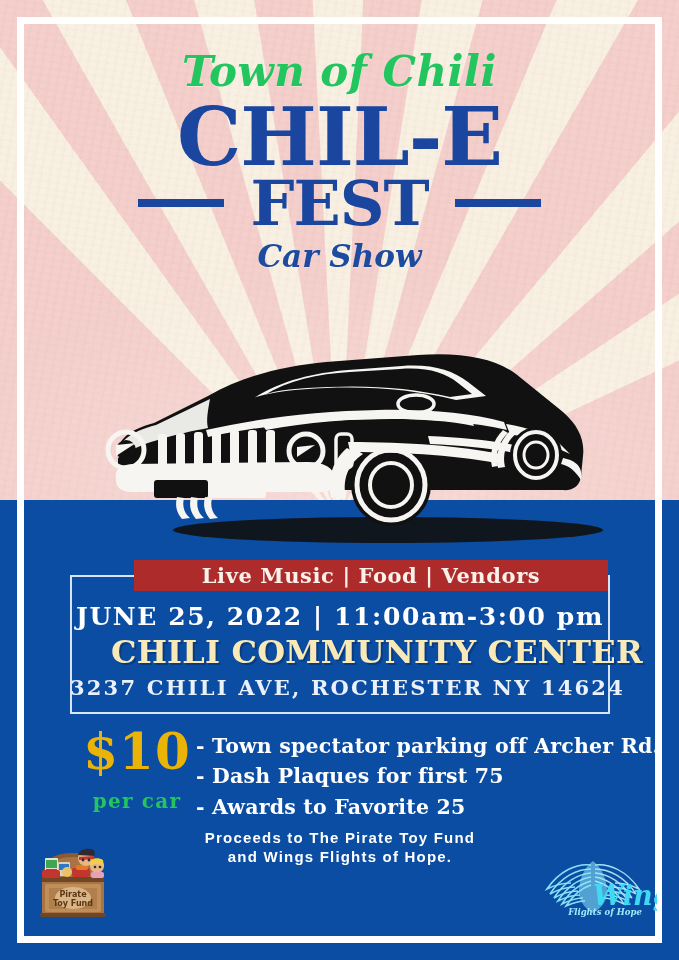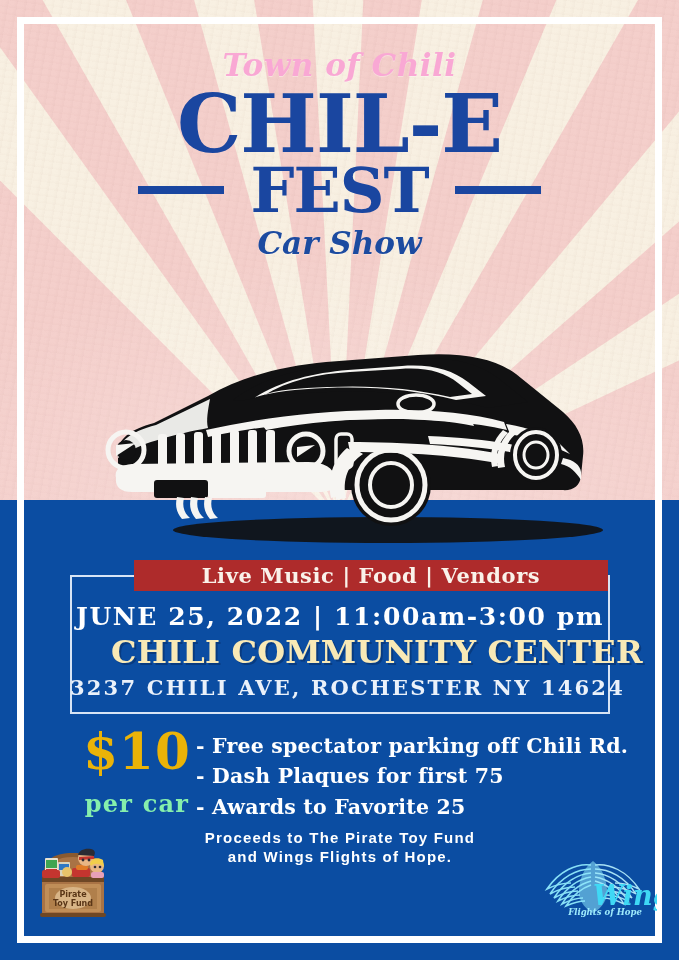--- a/index.html
+++ b/index.html
@@ -40,21 +40,21 @@
   .frame {
     position:absolute; left:17px; top:17px; right:17px; bottom:17px;
     border:7px solid #FFFFFF; pointer-events:none; z-index:6;
   }
 
   
   .headline { position:absolute; left:0; top:0; width:679px; z-index:4; text-align:center; }
   .kicker {
     font-family:"DejaVu Serif", serif;
     font-style:italic; font-weight:700;
-    color:#f9a8d4; font-size:31px; letter-spacing:.5px;
+    color:#22c55e; font-size:42px; letter-spacing:.5px;
     margin-top:47px; text-shadow:0 1px 0 rgba(255,255,255,.35);
   }
   .big1, .big2 {
     font-family:"DejaVu Serif", serif;
     font-weight:700; color:#1A46A0;
     letter-spacing:-1px; line-height:.92;
   }
   .big1 { font-size:81px; margin-top:4px; }
   .big-row { position:relative; display:flex; align-items:center; justify-content:center; }
   .big2 { font-size:62px; }
@@ -103,22 +103,22 @@
   }
 
   
   .price-block { position:absolute; left:78px; top:727px; width:520px; z-index:7; display:flex; }
   .price-col { width:118px; text-align:center; flex:none; }
   .price-amt {
     font-family:"DejaVu Serif", serif; font-weight:700; color:#eab308;
     font-size:50px; line-height:1; letter-spacing:1px;
   }
   .price-unit {
-    font-family:"DejaVu Serif", serif; font-weight:700; color:#86efac;
-    font-size:24px; letter-spacing:1.2px; margin-top:12px;
+    font-family:"DejaVu Serif", serif; font-weight:700; color:#22c55e;
+    font-size:20px; letter-spacing:1.2px; margin-top:12px;
   }
   .bullets { flex:1; padding-top:4px; }
   .bullet {
     font-family:"DejaVu Serif", serif; font-weight:700; color:#FFFFFF;
     font-size:20.5px; letter-spacing:.2px; line-height:1.48; white-space:nowrap;
   }
 
   
   .proceeds {
     position:absolute; left:70px; top:828px; width:540px; z-index:7; text-align:center;
@@ -241,21 +241,21 @@
     <div class="line-venue">CHILI COMMUNITY CENTER</div>
     <div class="line-addr">3237 CHILI AVE, ROCHESTER NY 14624</div>
   </div>
 
   <div class="price-block">
     <div class="price-col">
       <div class="price-amt">$10</div>
       <div class="price-unit">per car</div>
     </div>
     <div class="bullets">
-      <div class="bullet">- Free spectator parking off Chili Rd.</div>
+      <div class="bullet">- Town spectator parking off Archer Rd.</div>
       <div class="bullet">- Dash Plaques for first 75</div>
       <div class="bullet">- Awards to Favorite 25</div>
     </div>
   </div>
 
   <div class="proceeds">
     <div class="proceeds-line">Proceeds to The Pirate Toy Fund</div>
     <div class="proceeds-line">and Wings Flights of Hope.</div>
   </div>
 

